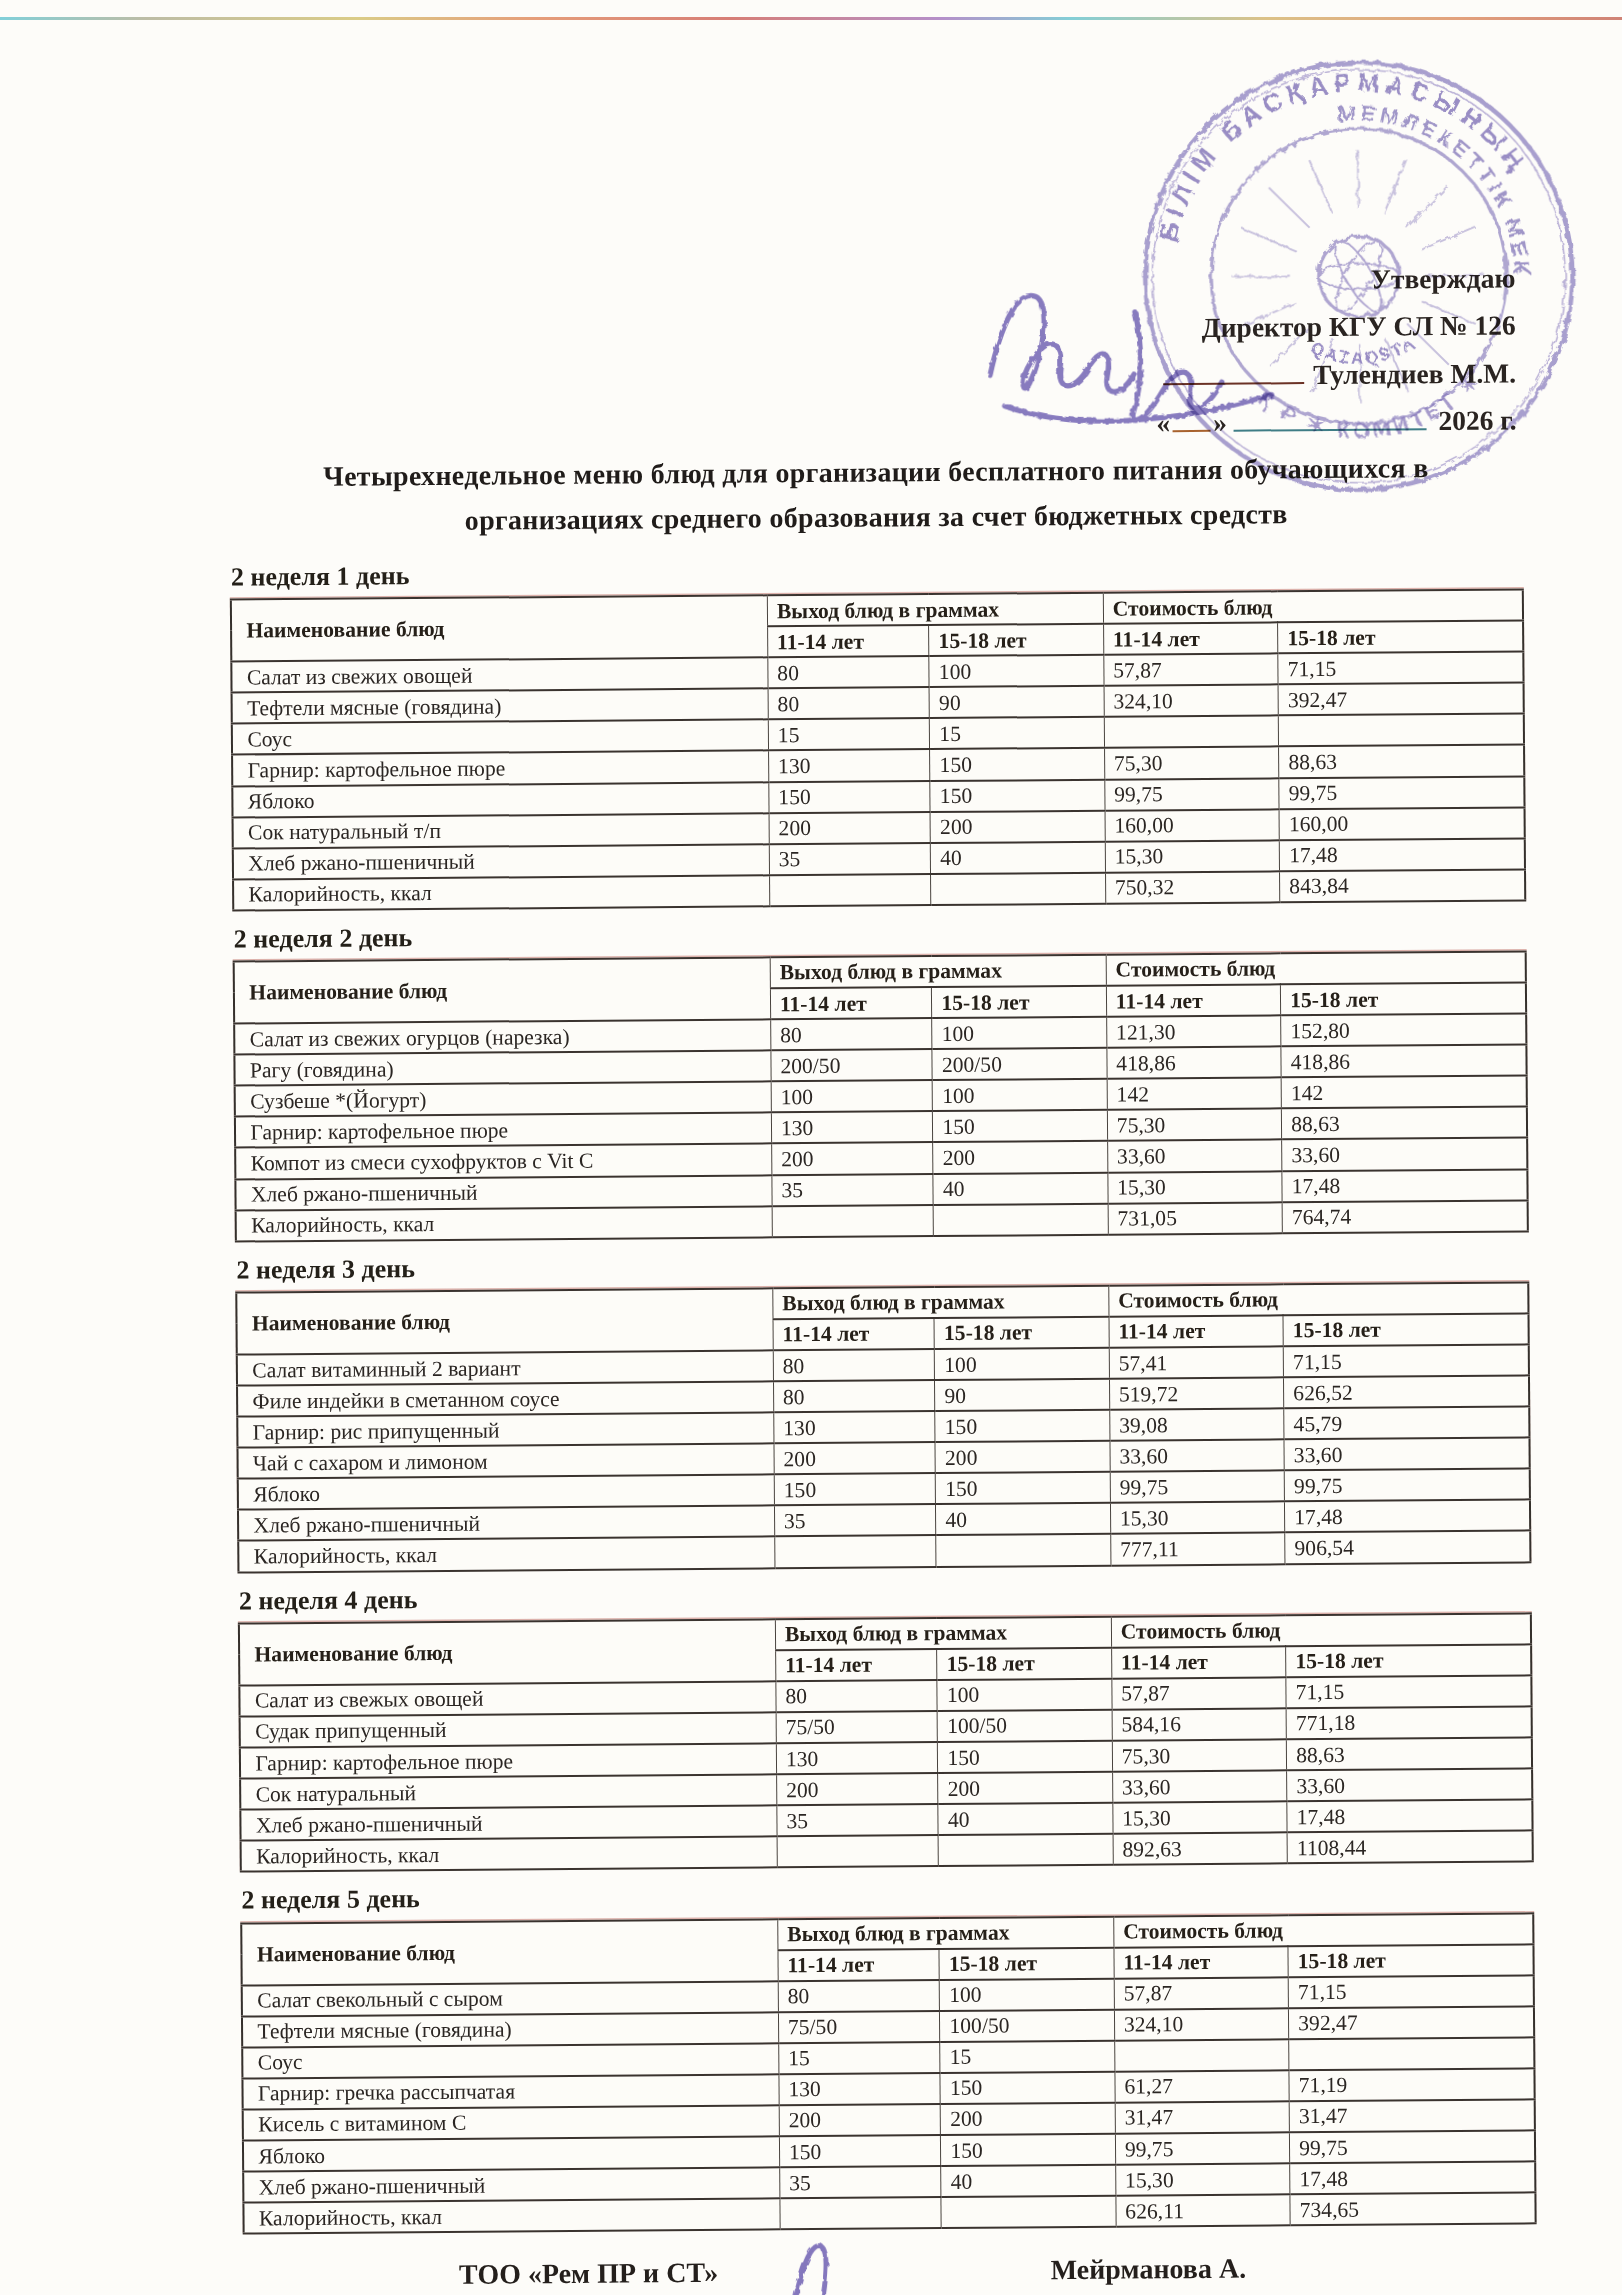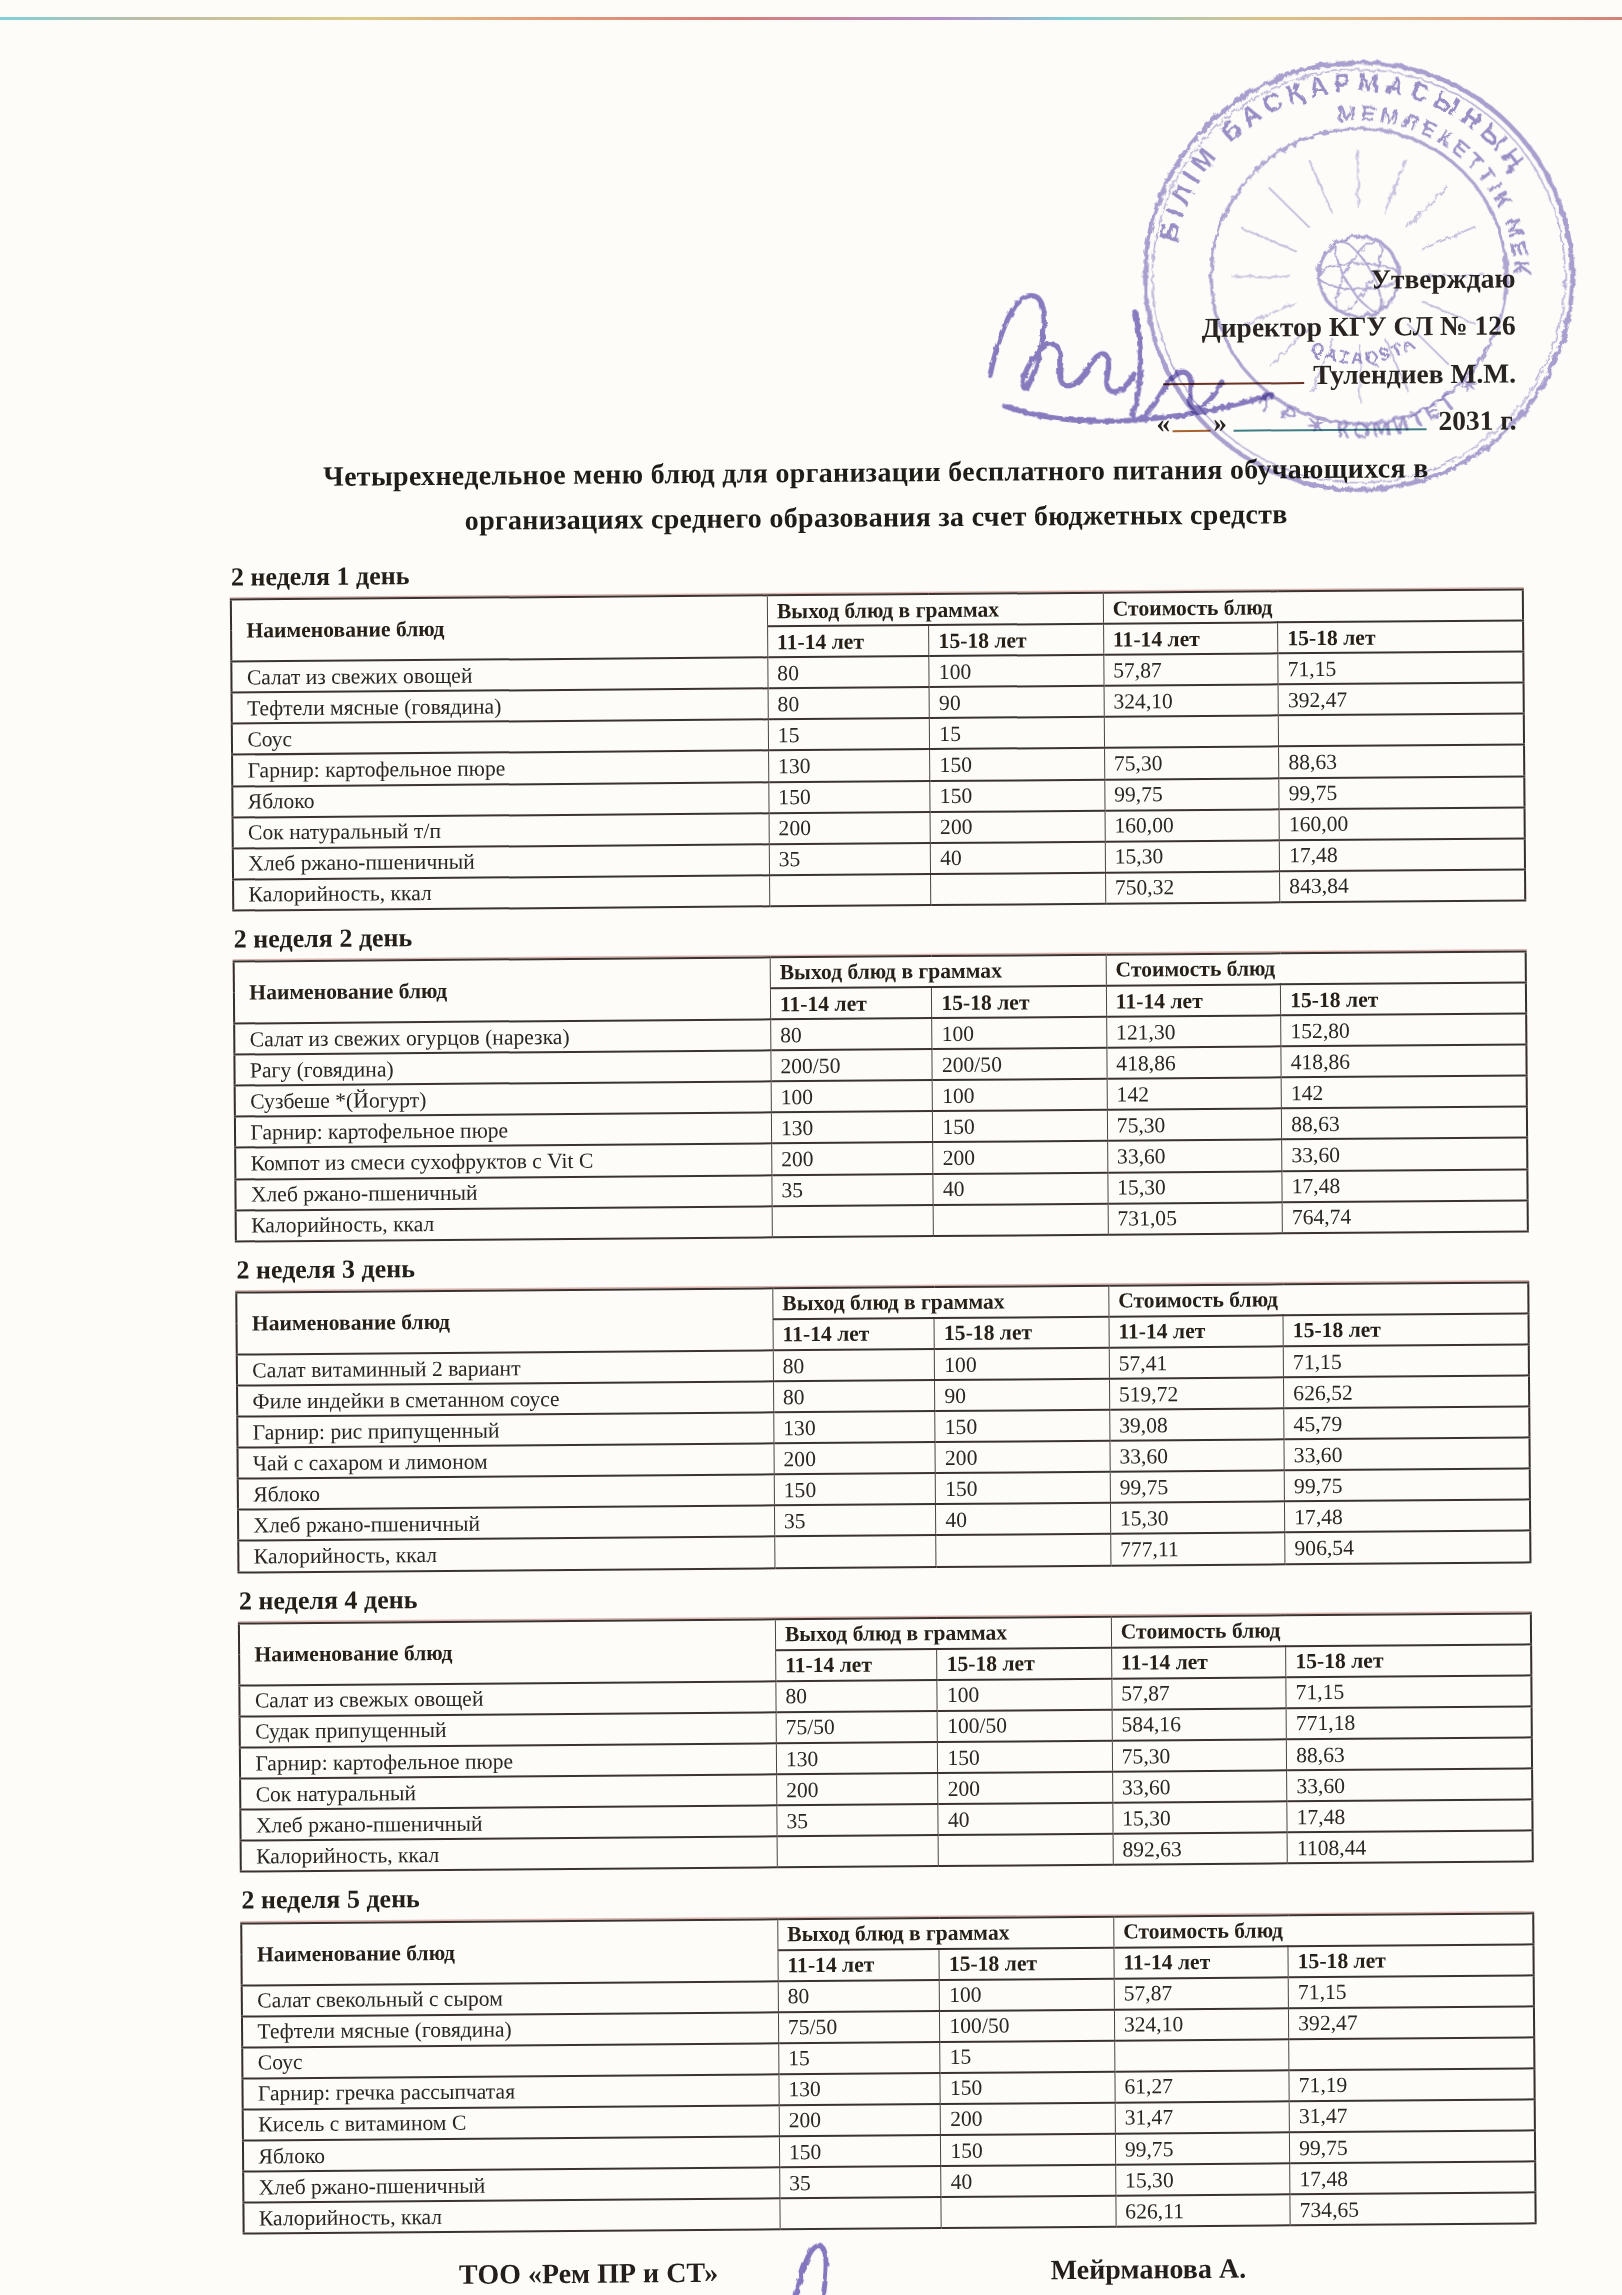--- a/index.html
+++ b/index.html
@@ -84,21 +84,21 @@
 
 <div class="page">
   <div class="artifact-line"></div>
 
   <div class="doc">
 
     <div class="approval">
       <div>Утверждаю</div>
       <div>Директор КГУ СЛ № 126</div>
       <div><span class="uline u1"></span><span>Тулендиев М.М.</span></div>
-      <div><span>«</span><span class="uline u2"></span><span>»</span><span class="uline u3"></span><span>2031 г.</span></div>
+      <div><span>«</span><span class="uline u2"></span><span>»</span><span class="uline u3"></span><span>2026 г.</span></div>
     </div>
 
     <svg class="sig sig1" viewBox="0 0 470 330">
       <defs>
         <filter id="rghS1">
             <feTurbulence type="fractalNoise" baseFrequency="0.12 0.09" numOctaves="2" seed="11" result="n"></feTurbulence>
             <feDisplacementMap in="SourceGraphic" in2="n" scale="7"></feDisplacementMap>
           </filter>
       </defs>
       <g filter="url(#rghS1)" fill="none" stroke="#6a5ab0" stroke-width="8" stroke-linecap="round" opacity="0.8">

